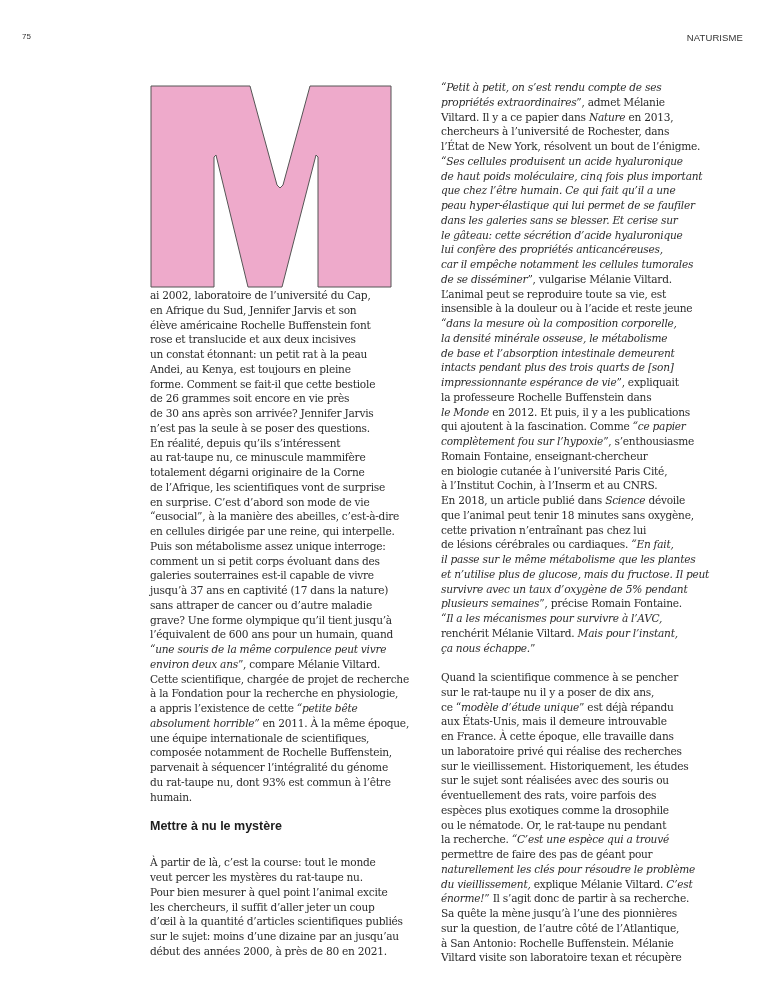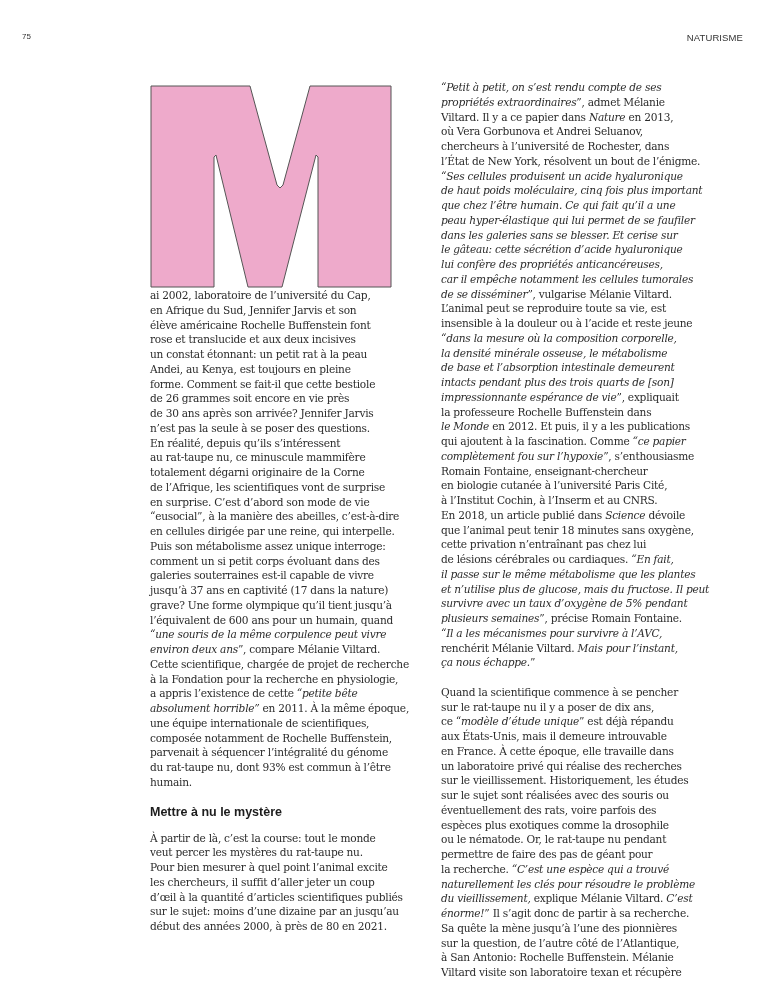--- a/index.html
+++ b/index.html
@@ -7,21 +7,21 @@
   .folio { position: absolute; top: 32px; font-family: "Liberation Sans", sans-serif; font-size: 9px; color: #333; }
   .page-number { left: 22px; font-size: 8px; }
   .section-name { right: 26px; font-size: 9.5px; letter-spacing: 0.1px; }
   .dropcap { position: absolute; left: 150px; top: 85px; width: 242px; height: 203px; }
   .col { position: absolute; font-family: "DejaVu Serif", "Liberation Serif", serif; font-size: 10.6px; line-height: 14.75px; color: #2b2b2b; white-space: nowrap; letter-spacing: -0.25px; }
   .col-left { left: 150px; top: 288px; width: 245px; }
   .col-right { left: 441px; top: 80px; width: 300px; }
   .line { display: block; height: 14.75px; }
   .line i { font-style: italic; }
   .gap { height: 14.75px; }
-  .subhead { font-family: "Liberation Sans", sans-serif; font-weight: bold; font-size: 12.5px; color: #1d1d1d; letter-spacing: 0; margin-top: 15px; margin-bottom: 10px; height: 16px; }
+  .subhead { font-family: "Liberation Sans", sans-serif; font-weight: bold; font-size: 12.5px; color: #1d1d1d; letter-spacing: 0; margin-top: 15px; margin-bottom: 20px; height: 16px; }
 </style>
 </head>
 <body>
 
 <div class="folio page-number">75</div>
 <div class="folio section-name">NATURISME</div>
 
 <svg class="dropcap" viewBox="0 0 242 203" preserveAspectRatio="none">
   <path id="dropcap-path" d="M1,1 L100,1 L127,100 L130,103 L133,100 L160,1 L241,1 L241,202 L168,202 L168,72 L166,70 L132,202 L98,202 L66,70 L64,72 L64,202 L1,202 Z" stroke-width="1" stroke-linejoin="round" fill="#EEAACB" stroke="#555555"></path>
 </svg>
@@ -42,20 +42,21 @@
       <span class="line"><span>au rat-taupe nu, ce minuscule mammifère</span></span>
       <span class="line"><span>totalement dégarni originaire de la Corne</span></span>
       <span class="line"><span>de l’Afrique, les scientifiques vont de surprise</span></span>
       <span class="line"><span>en surprise. C’est d’abord son mode de vie</span></span>
       <span class="line"><span>“eusocial”, à la manière des abeilles, c’est-à-dire</span></span>
       <span class="line"><span>en cellules dirigée par une reine, qui interpelle.</span></span>
       <span class="line"><span>Puis son métabolisme assez unique interroge:</span></span>
       <span class="line"><span>comment un si petit corps évoluant dans des</span></span>
       <span class="line"><span>galeries souterraines est-il capable de vivre</span></span>
       <span class="line"><span>jusqu’à 37 ans en captivité (17 dans la nature)</span></span>
+      <span class="line"><span>sans attraper de cancer ou d’autre maladie</span></span>
       <span class="line"><span>grave? Une forme olympique qu’il tient jusqu’à</span></span>
       <span class="line"><span>l’équivalent de 600 ans pour un humain, quand</span></span>
       <span class="line"><i>“une souris de la même corpulence peut vivre</i></span>
       <span class="line"><i>environ deux ans</i><span>”, compare Mélanie Viltard.</span></span>
       <span class="line"><span>Cette scientifique, chargée de projet de recherche</span></span>
       <span class="line"><span>à la Fondation pour la recherche en physiologie,</span></span>
       <span class="line"><span>a appris l’existence de cette </span><i>“petite bête</i></span>
       <span class="line"><i>absolument horrible”</i><span> en 2011. À la même époque,</span></span>
       <span class="line"><span>une équipe internationale de scientifiques,</span></span>
       <span class="line"><span>composée notamment de Rochelle Buffenstein,</span></span>
@@ -73,21 +74,20 @@
       <span class="line"><span>sur le sujet: moins d’une dizaine par an jusqu’au</span></span>
       <span class="line"><span>début des années 2000, à près de 80 en 2021.</span></span>
     </div>
 </div>
 
 <div class="col col-right">
   <div>
       <span class="line"><i>“Petit à petit, on s’est rendu compte de ses</i></span>
       <span class="line"><i>propriétés extraordinaires</i><span>”, admet Mélanie</span></span>
       <span class="line"><span>Viltard. Il y a ce papier dans </span><i>Nature</i><span> en 2013,</span></span>
-      <span class="line"><span>où Vera Gorbunova et Andrei Seluanov,</span></span>
       <span class="line"><span>chercheurs à l’université de Rochester, dans</span></span>
       <span class="line"><span>l’État de New York, résolvent un bout de l’énigme.</span></span>
       <span class="line"><i>“Ses cellules produisent un acide hyaluronique</i></span>
       <span class="line"><i>de haut poids moléculaire, cinq fois plus important</i></span>
       <span class="line"><i>que chez l’être humain. Ce qui fait qu’il a une</i></span>
       <span class="line"><i>peau hyper-élastique qui lui permet de se faufiler</i></span>
       <span class="line"><i>dans les galeries sans se blesser. Et cerise sur</i></span>
       <span class="line"><i>le gâteau: cette sécrétion d’acide hyaluronique</i></span>
       <span class="line"><i>lui confère des propriétés anticancéreuses,</i></span>
       <span class="line"><i>car il empêche notamment les cellules tumorales</i></span>
@@ -124,22 +124,22 @@
       <span class="line"><span>sur le rat-taupe nu il y a poser de dix ans,</span></span>
       <span class="line"><span>ce “</span><i>modèle d’étude unique</i><span>” est déjà répandu</span></span>
       <span class="line"><span>aux États-Unis, mais il demeure introuvable</span></span>
       <span class="line"><span>en France. À cette époque, elle travaille dans</span></span>
       <span class="line"><span>un laboratoire privé qui réalise des recherches</span></span>
       <span class="line"><span>sur le vieillissement. Historiquement, les études</span></span>
       <span class="line"><span>sur le sujet sont réalisées avec des souris ou</span></span>
       <span class="line"><span>éventuellement des rats, voire parfois des</span></span>
       <span class="line"><span>espèces plus exotiques comme la drosophile</span></span>
       <span class="line"><span>ou le nématode. Or, le rat-taupe nu pendant</span></span>
+      <span class="line"><span>la recherche. </span><i>“C’est une espèce qui a trouvé</i></span>
       <span class="line"><span>permettre de faire des pas de géant pour</span></span>
-      <span class="line"><span>la recherche. </span><i>“C’est une espèce qui a trouvé</i></span>
       <span class="line"><i>naturellement les clés pour résoudre le problème</i></span>
       <span class="line"><i>du vieillissement,</i><span> explique Mélanie Viltard. </span><i>C’est</i></span>
       <span class="line"><i>énorme!</i><span>” Il s’agit donc de partir à sa recherche.</span></span>
       <span class="line"><span>Sa quête la mène jusqu’à l’une des pionnières</span></span>
       <span class="line"><span>sur la question, de l’autre côté de l’Atlantique,</span></span>
       <span class="line"><span>à San Antonio: Rochelle Buffenstein. Mélanie</span></span>
       <span class="line"><span>Viltard visite son laboratoire texan et récupère</span></span>
     </div>
 </div>
 

